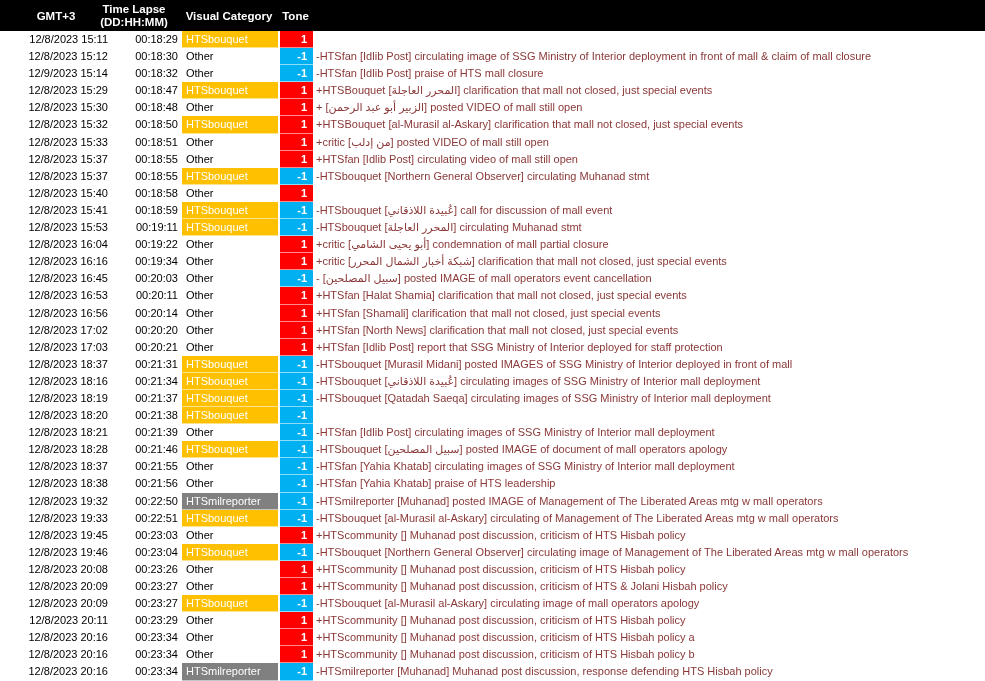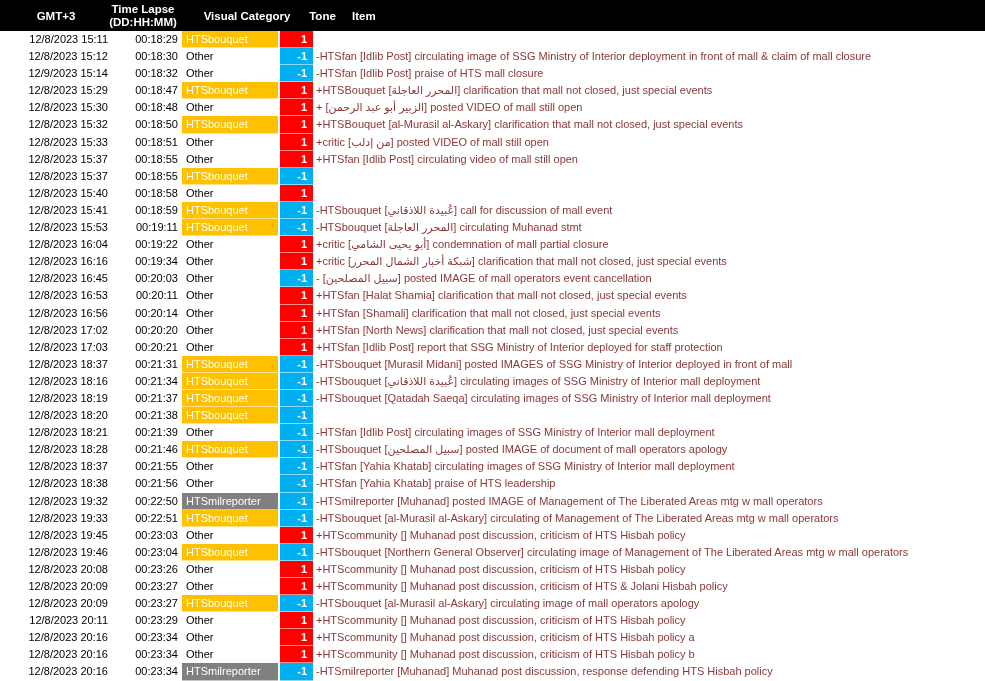--- a/index.html
+++ b/index.html
@@ -16,21 +16,20 @@
     grid-template-columns:112px 68px 98px 35px 1fr;
     align-items:stretch;
   }
   
   .hdr{
     height:31px;
     background:var(--header-bg,#000);
     color:var(--header-fg,#fff);
     font-weight:bold;
     font-size:11.5px;
-    gap:9px;
   }
   .hdr .hc{display:flex;align-items:center;justify-content:center;text-align:center;line-height:12px;white-space:nowrap;}
   .hdr .hc.left{justify-content:flex-start;padding-left:3px;}
   .hdr .hc.shift{transform:translateX(-12px);}
   .hdr .stack{display:flex;flex-direction:column;line-height:13px;}
   
   .row{height:17.1px;line-height:17.1px;font-size:11px;white-space:nowrap;}
   .cell{overflow:hidden;}
   .c-date{color:#000;text-align:right;padding-right:4px;}
   .c-lapse{color:#000;text-align:right;padding-right:2px;}
@@ -59,21 +58,20 @@
   <div class="grid-row hdr">
     <div class="hc">GMT+3</div>
     <div class="hc shift">
       <span class="stack">
         <span>Time Lapse</span>
         <span>(DD:HH:MM)</span>
       </span>
     </div>
     <div class="hc">Visual Category</div>
     <div class="hc">Tone</div>
-    <div class="hc left">Item</div>
   </div>
   <div id="table-body">
   <div class="grid-row row">
     <div class="cell c-date">12/8/2023 15:11</div>
     <div class="cell c-lapse">00:18:29</div>
     <div class="cell c-cat" style="background: rgb(255, 192, 0); color: rgb(255, 255, 255);">HTSbouquet</div>
     <div class="cell c-tone" style="background: rgb(255, 0, 0);">1</div>
   </div>
 
   <div class="grid-row row">
@@ -130,20 +128,21 @@
     <div class="cell c-cat" style="background: rgb(255, 255, 255); color: rgb(0, 0, 0);">Other</div>
     <div class="cell c-tone" style="background: rgb(255, 0, 0);">1</div>
     <div class="cell c-item">+HTSfan [Idlib Post] circulating video of mall still open</div>
   </div>
 
   <div class="grid-row row">
     <div class="cell c-date">12/8/2023 15:37</div>
     <div class="cell c-lapse">00:18:55</div>
     <div class="cell c-cat" style="background: rgb(255, 192, 0); color: rgb(255, 255, 255);">HTSbouquet</div>
     <div class="cell c-tone" style="background: rgb(0, 176, 240);">-1</div>
+    <div class="cell c-item">-HTSbouquet [Northern General Observer] circulating Muhanad stmt</div>
   </div>
 
   <div class="grid-row row">
     <div class="cell c-date">12/8/2023 15:40</div>
     <div class="cell c-lapse">00:18:58</div>
     <div class="cell c-cat" style="background: rgb(255, 255, 255); color: rgb(0, 0, 0);">Other</div>
     <div class="cell c-tone" style="background: rgb(255, 0, 0);">1</div>
   </div>
 
   <div class="grid-row row">

